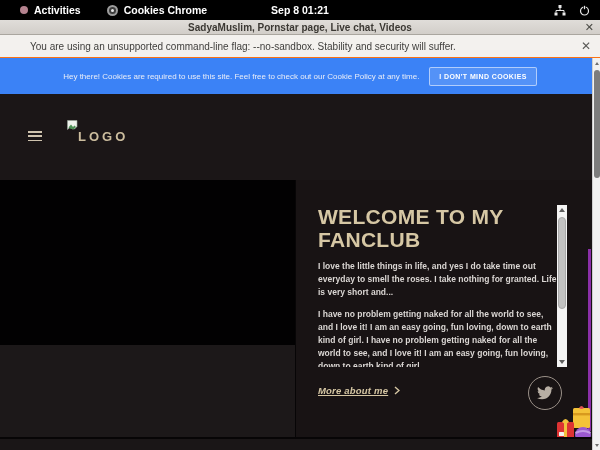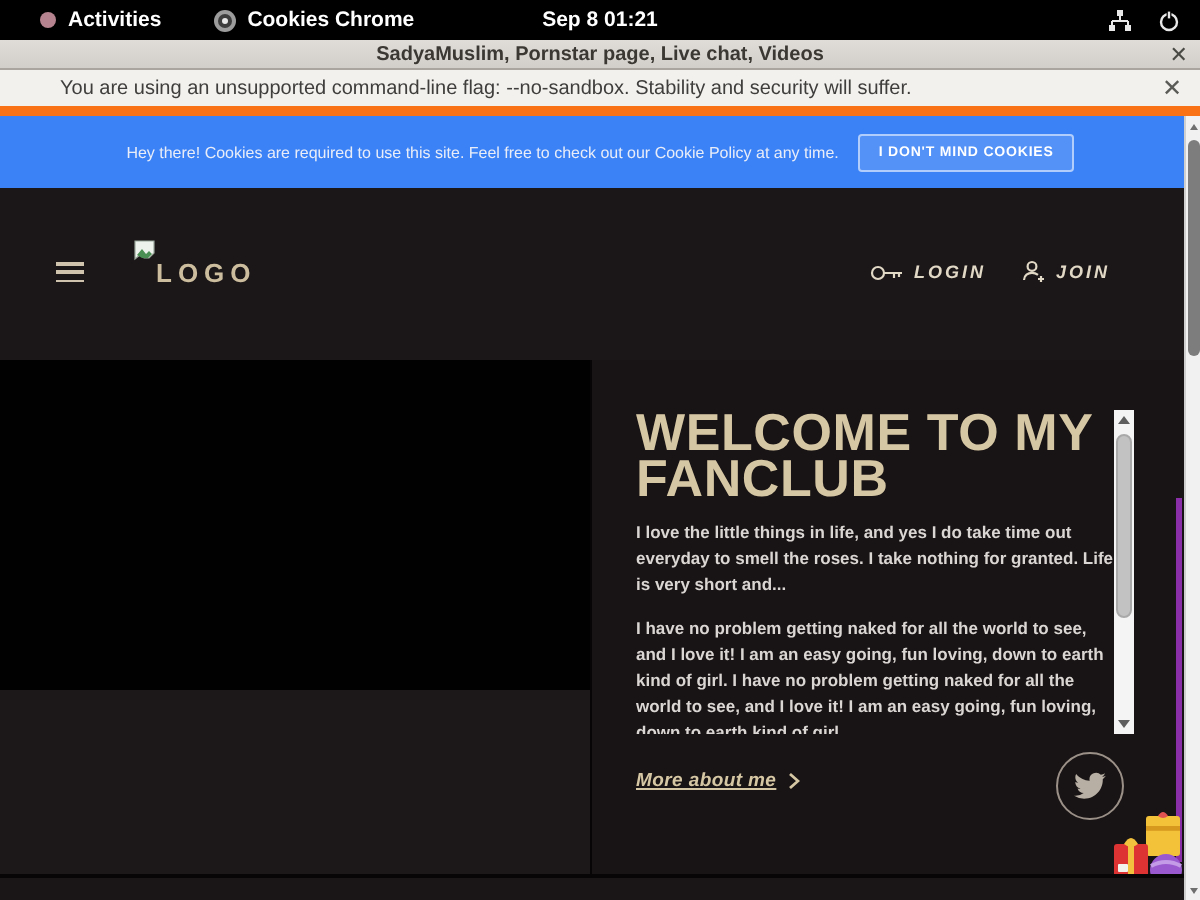--- a/index.html
+++ b/index.html
@@ -23,21 +23,21 @@
   
   .title-bar { position:absolute; left:0; top:20px; width:600px; height:15px;
     background:linear-gradient(#e0ddd9,#d2cec9); border-bottom:1px solid #aaa69f;
     display:flex; align-items:center; justify-content:center;
     font-size:10px; font-weight:700; color:#3b3833; }
   .tb-close { position:absolute; right:6px; top:0; height:15px; display:flex; align-items:center;
     font-size:11px; color:#4a4a45; font-weight:400; cursor:default; }
 
   
   .infobar { position:absolute; left:0; top:35px; width:600px; height:23px; background:#f3f1ee;
-    border-bottom:5px solid #f97316; display:flex; align-items:center;
+    border-bottom:1px solid #f97316; display:flex; align-items:center;
     font-size:10px; color:#3f3e3c; }
   .infobar-msg { padding-left:30px; }
   .ib-close { position:absolute; right:9px; font-size:12px; color:#5a5a57; }
 
   
   .cookie-bar { position:absolute; left:0; top:58px; width:600px; height:36px; background:#3b82f6;
     display:flex; align-items:center; justify-content:center; gap:10px;
     font-size:8px; color:#e9edf8; }
   .cookie-btn { font-size:7px; font-weight:700; letter-spacing:.4px; color:#fff;
     background:rgba(255,255,255,.13); border:1px solid rgba(255,255,255,.55);
@@ -62,21 +62,21 @@
   .media-block { position:absolute; left:0; top:86px; width:296px; height:165px; background:#020102;
     border-right:1.5px solid #070506; }
   .left-lower { position:absolute; left:0; top:251px; width:296px; height:92px; background:#1c1819;
     border-right:1.5px solid #070506; }
   .right-panel { position:absolute; left:296px; top:86px; width:296px; height:257px; background:#181314; }
 
   .purple-line { position:absolute; left:292px; top:69px; width:3px; height:182px; background:#8b2fa8; }
   .gifts { position:absolute; left:260px; top:224px; }
 
   .welcome-scroll { position:absolute; left:22px; top:25px; width:239px; height:162px; overflow:hidden; }
-  .welcome-title { font-size:26px; line-height:23px; font-weight:700; letter-spacing:.3px; color:#d6c7a4; }
+  .welcome-title { font-size:21px; line-height:23px; font-weight:700; letter-spacing:.3px; color:#d6c7a4; }
   .welcome-scroll p { margin-top:9px; font-size:8.5px; line-height:13px; color:#dad6d3; font-weight:700; }
 
   .inner-scrollbar { position:absolute; left:261px; top:25px; width:10px; height:162px; background:#f4f4f4; }
   .isb-arrow { position:absolute; left:0; width:10px; height:10px; display:flex; align-items:center; justify-content:center; }
   .isb-up { top:0; } .isb-down { bottom:0; }
   .tri-up { width:0; height:0; border-left:3px solid transparent; border-right:3px solid transparent; border-bottom:4px solid #5e5e5e; }
   .tri-down { width:0; height:0; border-left:3px solid transparent; border-right:3px solid transparent; border-top:4px solid #5e5e5e; }
   .isb-thumb { position:absolute; left:1px; top:12px; width:8px; height:92px; background:#c2c2c2; border:1px solid #a9a9a9; border-radius:4px; }
 
   .more-row { position:absolute; left:22px; top:205px; display:flex; align-items:center; gap:6px; }
@@ -150,37 +150,20 @@
           <span></span>
           <span></span>
       </div>
       <div class="logo-wrap">
         <svg class="broken-img" width="11" height="11" viewBox="0 0 11 11">
           <path d="M0.5 0.5 H10 V6.5 L7.5 9 H5 L3.5 7 L0.5 9.5 Z" fill="#eef2ec" stroke="#9aa79a" stroke-width="0.6"></path>
           <path d="M1.5 7.5 L4 4.5 L6 7 L7.5 5.5 L9 7 L7 9 H4 Z" fill="#4c8f54"></path>
         </svg>
         <span class="logo-text">LOGO</span>
       </div>
-      <nav class="header-nav">
-        <div class="nav-item">
-          <svg width="17" height="9" viewBox="0 0 17 9">
-            <circle cx="4" cy="4.5" r="3" fill="none" stroke="#e2d8c6" stroke-width="1.1"></circle>
-            <path d="M7 4.5 H16 M12 4.5 V7 M14.5 4.5 V6.5" stroke="#e2d8c6" stroke-width="1.1" fill="none"></path>
-          </svg>
-          <span>LOGIN</span>
-        </div>
-        <div class="nav-item">
-          <svg width="12" height="12" viewBox="0 0 12 12">
-            <circle cx="5" cy="3.2" r="2.2" fill="none" stroke="#e2d8c6" stroke-width="1.1"></circle>
-            <path d="M1 10 C1 7.6 3 6.4 5 6.4 C6.2 6.4 7.2 6.8 8 7.4" fill="none" stroke="#e2d8c6" stroke-width="1.1"></path>
-            <path d="M9.5 8 V11 M8 9.5 H11" stroke="#e2d8c6" stroke-width="1.1"></path>
-          </svg>
-          <span>JOIN</span>
-        </div>
-      </nav>
     </header>
 
     <div class="media-block"></div>
     <div class="left-lower"></div>
 
     <div class="right-panel">
       <div class="purple-line"></div>
 
       <svg class="gifts" width="36" height="50" viewBox="0 0 36 50">
         <rect x="17" y="4" width="17" height="20" rx="1.5" fill="#f4c238"></rect>

